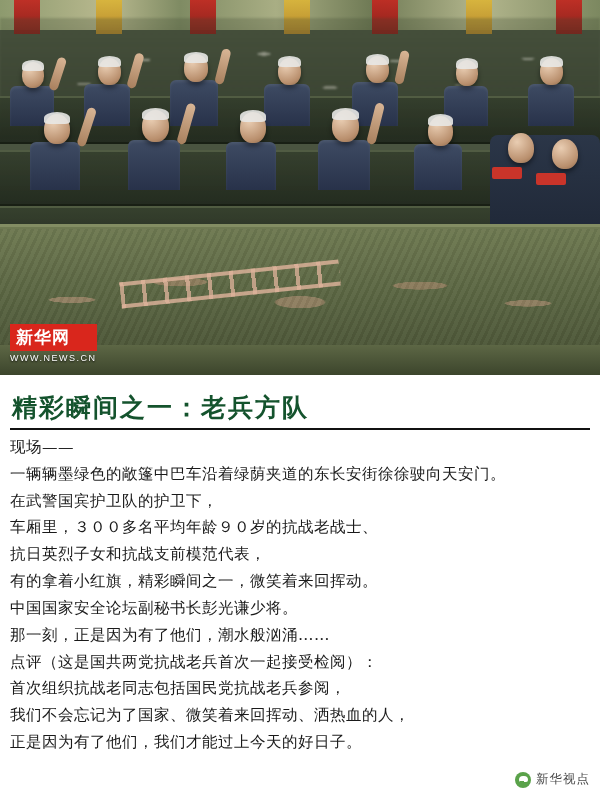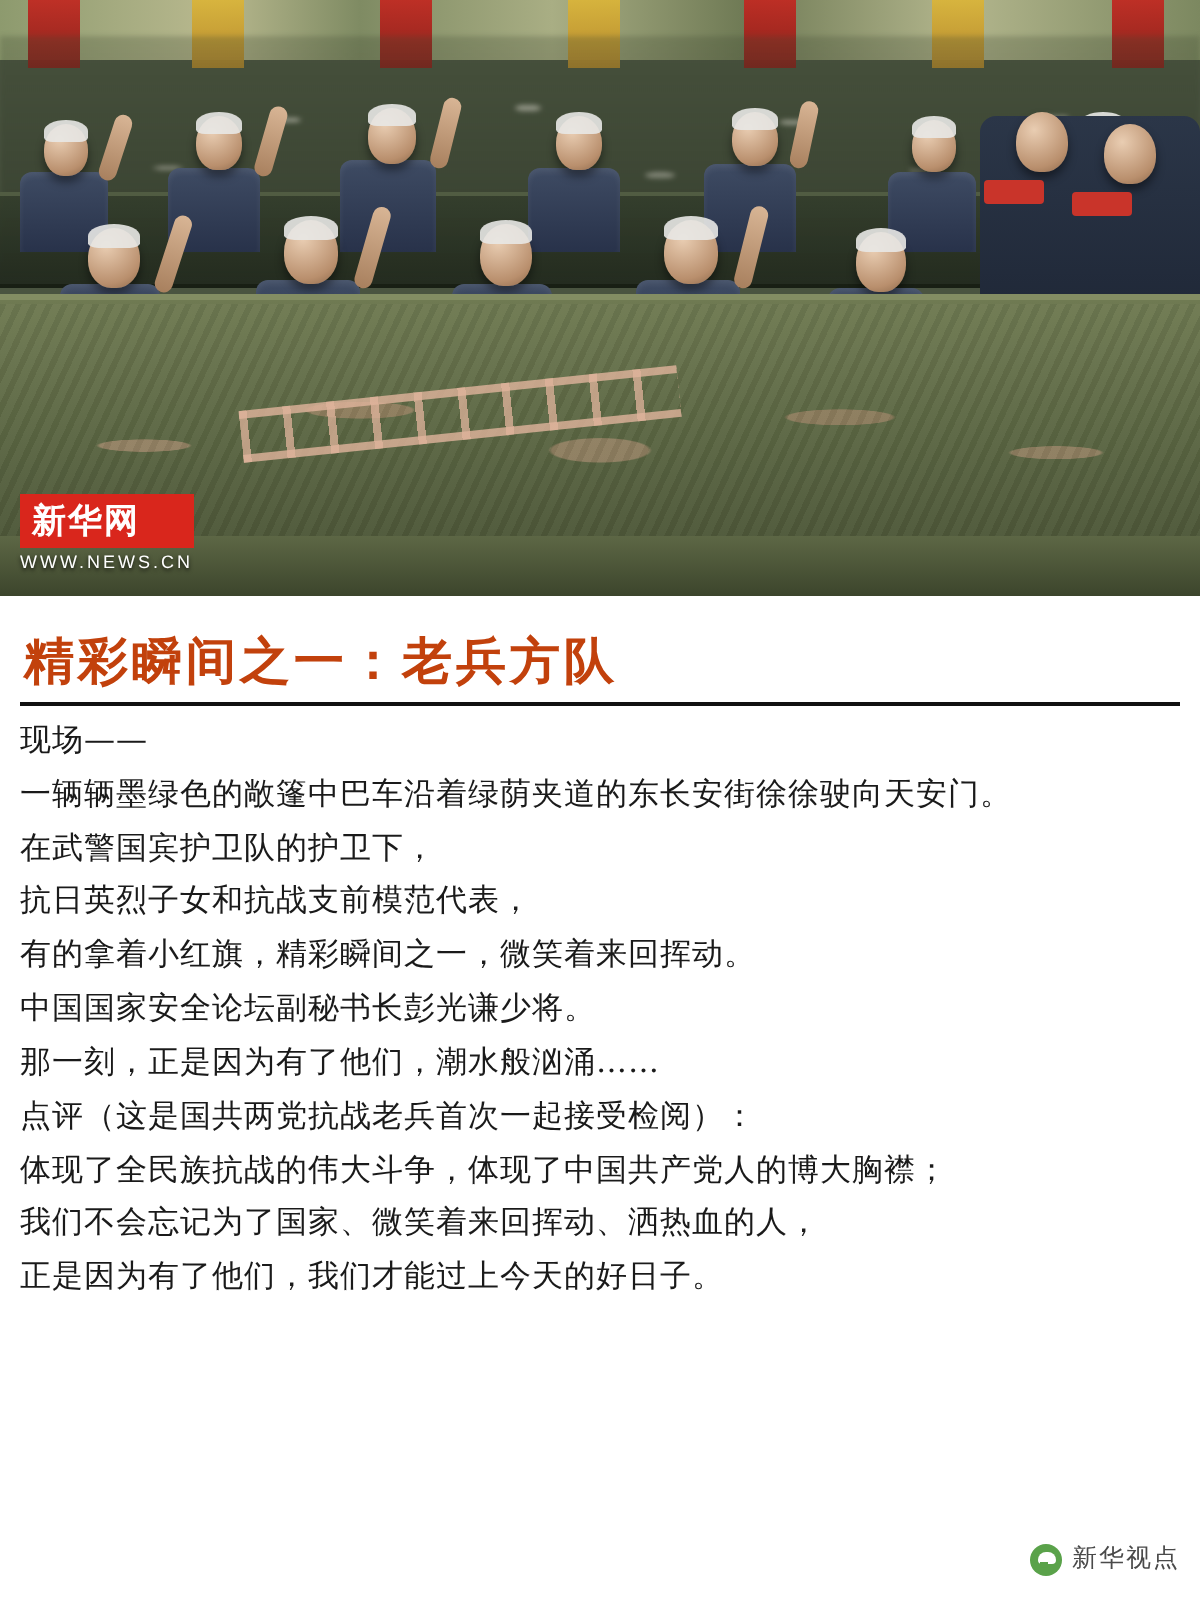--- a/index.html
+++ b/index.html
@@ -17,21 +17,21 @@
     position: relative;
     width: 600px;
     height: 800px;
     background: #ffffff;
   }
 
   
   .photo {
     position: relative;
     width: 600px;
-    height: 298px;
+    height: 375px;
     overflow: hidden;
     background: #4a5440;
   }
   .sky-band {
     position: absolute;
     left: 0; top: 0;
     width: 600px; height: 30px;
     background: linear-gradient(90deg,#8d9a6e 0%, #b9b98f 18%, #7f8b63 30%, #a9ae84 46%, #6f7a55 62%, #b3b68d 80%, #7c8860 100%);
   }
   .crowd-far {
@@ -164,21 +164,21 @@
   
   .article {
     padding: 10px 10px 0 10px;
     box-sizing: border-box;
     width: 600px;
   }
   .headline {
     font-family: "DejaVu Serif", "Liberation Serif", serif;
     font-weight: bold;
     font-size: 25px;
-    color: #c2410c;
+    color: #14532d;
     letter-spacing: 2px;
     margin: 6px 0 4px 2px;
     white-space: nowrap;
   }
   .rule {
     height: 2px;
     background: #111;
     margin: 2px 0 8px 0;
   }
   .body-text p {
@@ -323,26 +323,27 @@
   </div>
 
   <div class="article">
     <div class="headline">精彩瞬间之一：老兵方队</div>
     <div class="rule"></div>
 
     <div class="body-text">
       <p>现场——</p>
       <p>一辆辆墨绿色的敞篷中巴车沿着绿荫夹道的东长安街徐徐驶向天安门。</p>
       <p>在武警国宾护卫队的护卫下，</p>
+      <p>车厢里，３００多名平均年龄９０岁的抗战老战士、</p>
       <p>抗日英烈子女和抗战支前模范代表，</p>
       <p>有的拿着小红旗，精彩瞬间之一，微笑着来回挥动。</p>
       <p>中国国家安全论坛副秘书长彭光谦少将。</p>
       <p>那一刻，正是因为有了他们，潮水般汹涌……</p>
       <p>点评（这是国共两党抗战老兵首次一起接受检阅）：</p>
-      <p>体现了全民族抗战的伟大斗争，体现了中国共产党人的博大胸襟；</p>
+      <p>首次组织抗战老同志包括国民党抗战老兵参阅，</p>
       <p>我们不会忘记为了国家、微笑着来回挥动、洒热血的人，</p>
       <p>正是因为有了他们，我们才能过上今天的好日子。</p>
     </div>
   </div>
 
   <div class="footer-bar">
     <span class="qr-icon"></span>
     <span class="footer-label">新华视点</span>
   </div>
 

